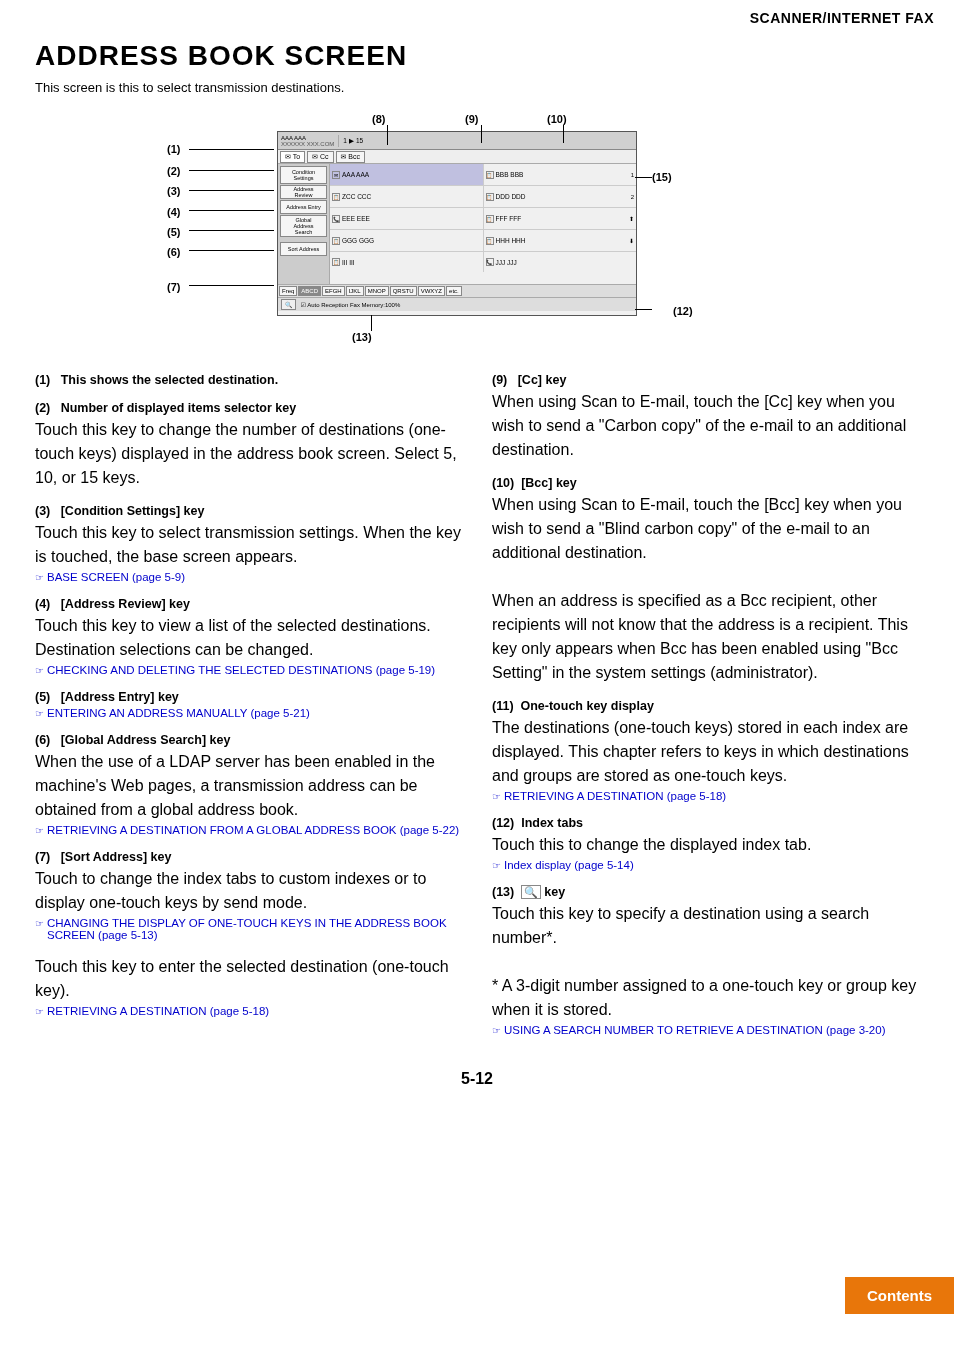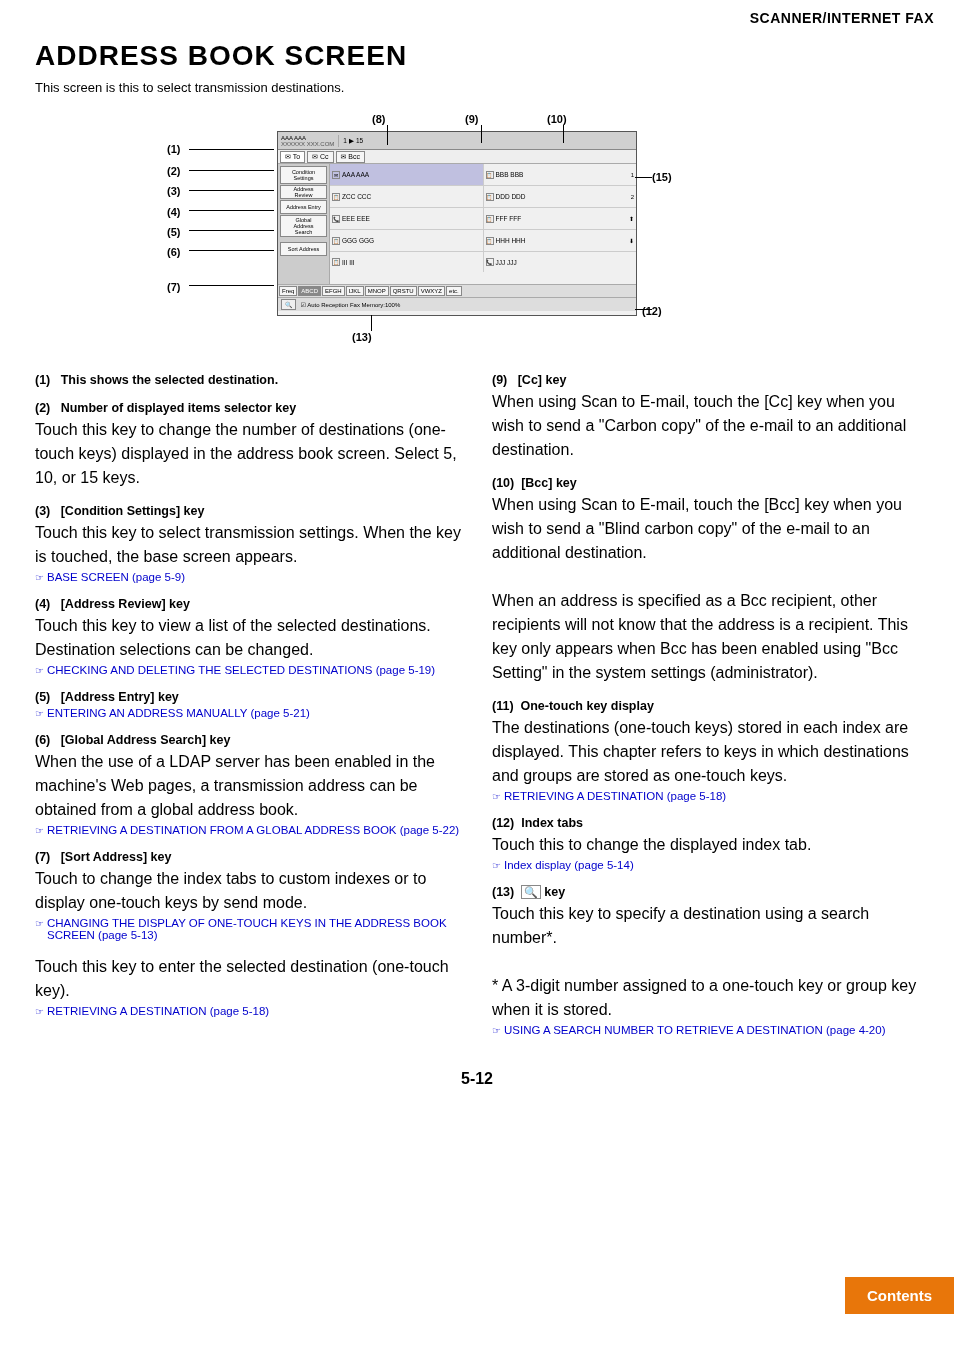--- a/index.html
+++ b/index.html
@@ -365,21 +365,21 @@
 
       <span class="callout" style="left:0px; top:168px;">(7)</span>
       <div style="position:absolute; left:22px; top:172px; width:85px; height:1px; background:#000;"></div>
 
       <span class="callout" style="left:185px; top:218px;">(13)</span>
       <div style="position:absolute; left:204px; top:202px; width:1px; height:16px; background:#000;"></div>
 
       <span class="callout" style="left:485px; top:58px;">(15)</span>
       <div style="position:absolute; left:468px; top:64px; width:17px; height:1px; background:#000;"></div>
 
-      <span class="callout" style="left:475px; top:192px;">(12)</span>
+      <span class="callout" style="left:506px; top:192px;">(12)</span>
       <div style="position:absolute; left:468px; top:196px; width:17px; height:1px; background:#000;"></div>
 
       <div style="position:absolute; left:220px; top:12px; width:1px; height:20px; background:#000;"></div>
 
       <div style="position:absolute; left:314px; top:12px; width:1px; height:18px; background:#000;"></div>
 
       <div style="position:absolute; left:396px; top:12px; width:1px; height:18px; background:#000;"></div>
 
     </div>
   </div>
@@ -479,21 +479,21 @@
           <span class="link-icon">☞</span>
           <span>Index display (page 5-14)</span>
         </a>
       </div>
 
       <div class="desc-item">
         <div class="desc-item-title">(13) &nbsp;<span style="border:1px solid #888; padding:0 2px; font-size:11px;">🔍</span> key</div>
         <div class="desc-item-body">Touch this key to specify a destination using a search number*.<br><br>* A 3-digit number assigned to a one-touch key or group key when it is stored.</div>
         <a class="desc-item-link" href="#">
           <span class="link-icon">☞</span>
-          <span>USING A SEARCH NUMBER TO RETRIEVE A DESTINATION (page 4-20)</span>
+          <span>USING A SEARCH NUMBER TO RETRIEVE A DESTINATION (page 3-20)</span>
         </a>
       </div>
 
     </div>
   </div>
 
   <div class="page-number">5-12</div>
 
 </div>
 

